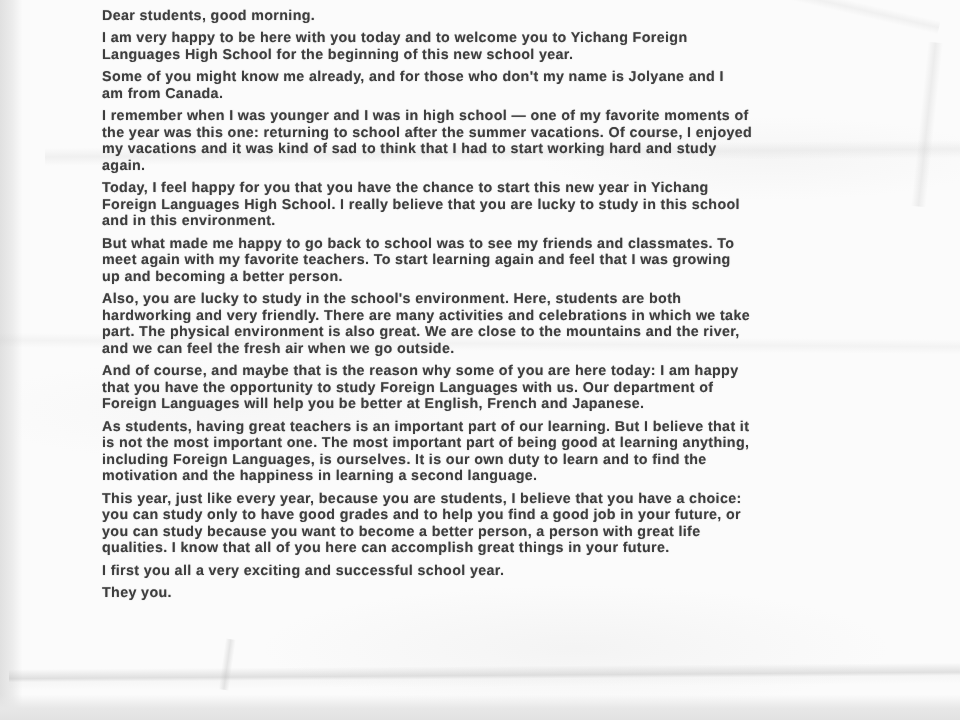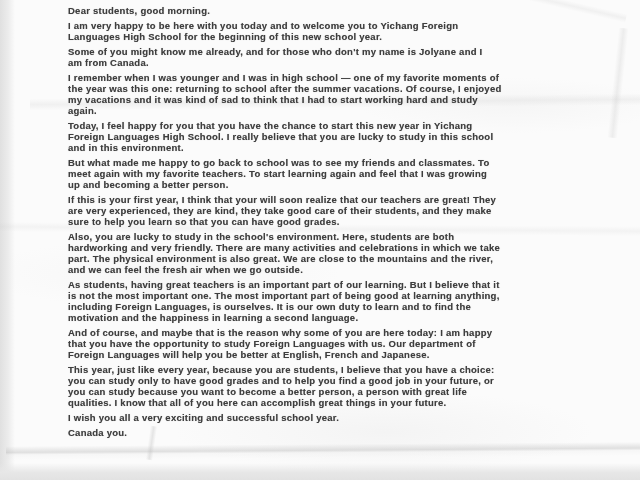--- a/index.html
+++ b/index.html
@@ -113,34 +113,31 @@
     <p>I remember when I was younger and I was in high school — one of my favorite moments of
 the year was this one: returning to school after the summer vacations. Of course, I enjoyed
 my vacations and it was kind of sad to think that I had to start working hard and study
 again.</p>
     <p>Today, I feel happy for you that you have the chance to start this new year in Yichang
 Foreign Languages High School. I really believe that you are lucky to study in this school
 and in this environment.</p>
     <p>But what made me happy to go back to school was to see my friends and classmates. To
 meet again with my favorite teachers. To start learning again and feel that I was growing
 up and becoming a better person.</p>
-    <p>If this is your first year, I think that your will soon realize that our teachers are great! They
-are very experienced, they are kind, they take good care of their students, and they make
-sure to help you learn so that you can have good grades.</p>
     <p>Also, you are lucky to study in the school's environment. Here, students are both
 hardworking and very friendly. There are many activities and celebrations in which we take
 part. The physical environment is also great. We are close to the mountains and the river,
 and we can feel the fresh air when we go outside.</p>
+    <p>And of course, and maybe that is the reason why some of you are here today: I am happy
+that you have the opportunity to study Foreign Languages with us. Our department of
+Foreign Languages will help you be better at English, French and Japanese.</p>
     <p>As students, having great teachers is an important part of our learning. But I believe that it
 is not the most important one. The most important part of being good at learning anything,
 including Foreign Languages, is ourselves. It is our own duty to learn and to find the
 motivation and the happiness in learning a second language.</p>
-    <p>And of course, and maybe that is the reason why some of you are here today: I am happy
-that you have the opportunity to study Foreign Languages with us. Our department of
-Foreign Languages will help you be better at English, French and Japanese.</p>
     <p>This year, just like every year, because you are students, I believe that you have a choice:
 you can study only to have good grades and to help you find a good job in your future, or
 you can study because you want to become a better person, a person with great life
 qualities. I know that all of you here can accomplish great things in your future.</p>
-    <p>I wish you all a very exciting and successful school year.</p>
-    <p>Canada you.</p>
+    <p>I first you all a very exciting and successful school year.</p>
+    <p>They you.</p>
   </div>
 </div>
 
 </body></html>

